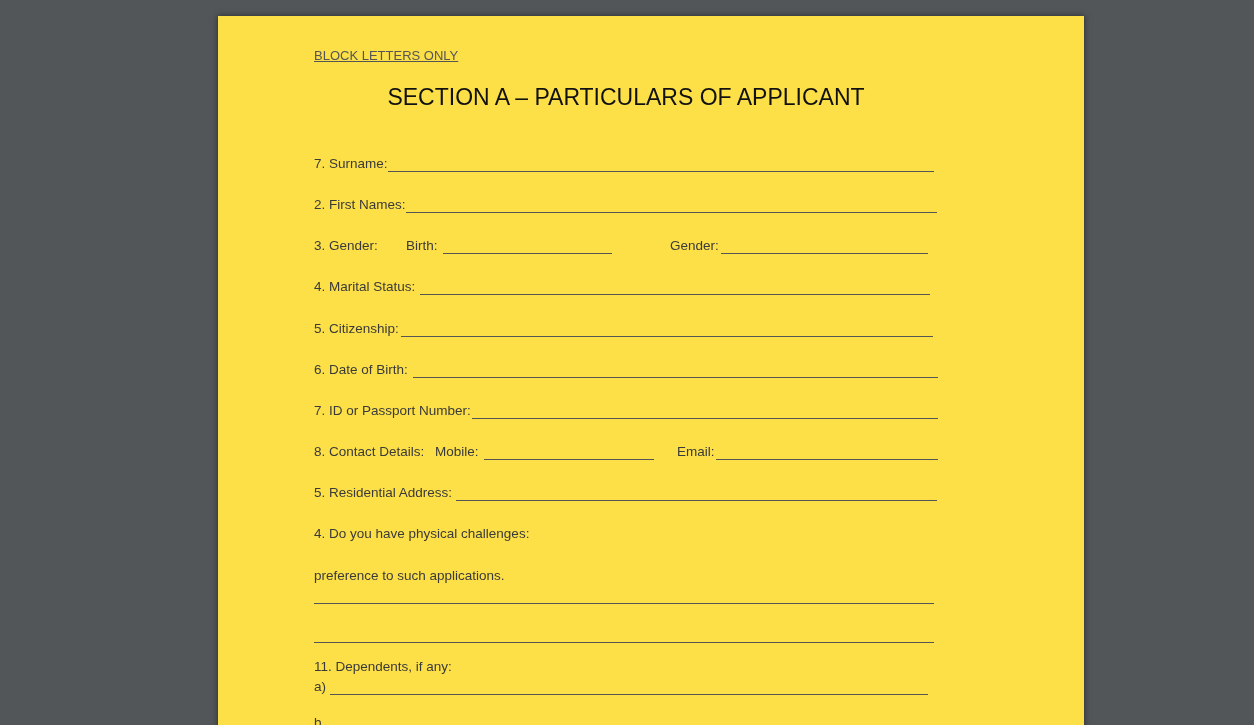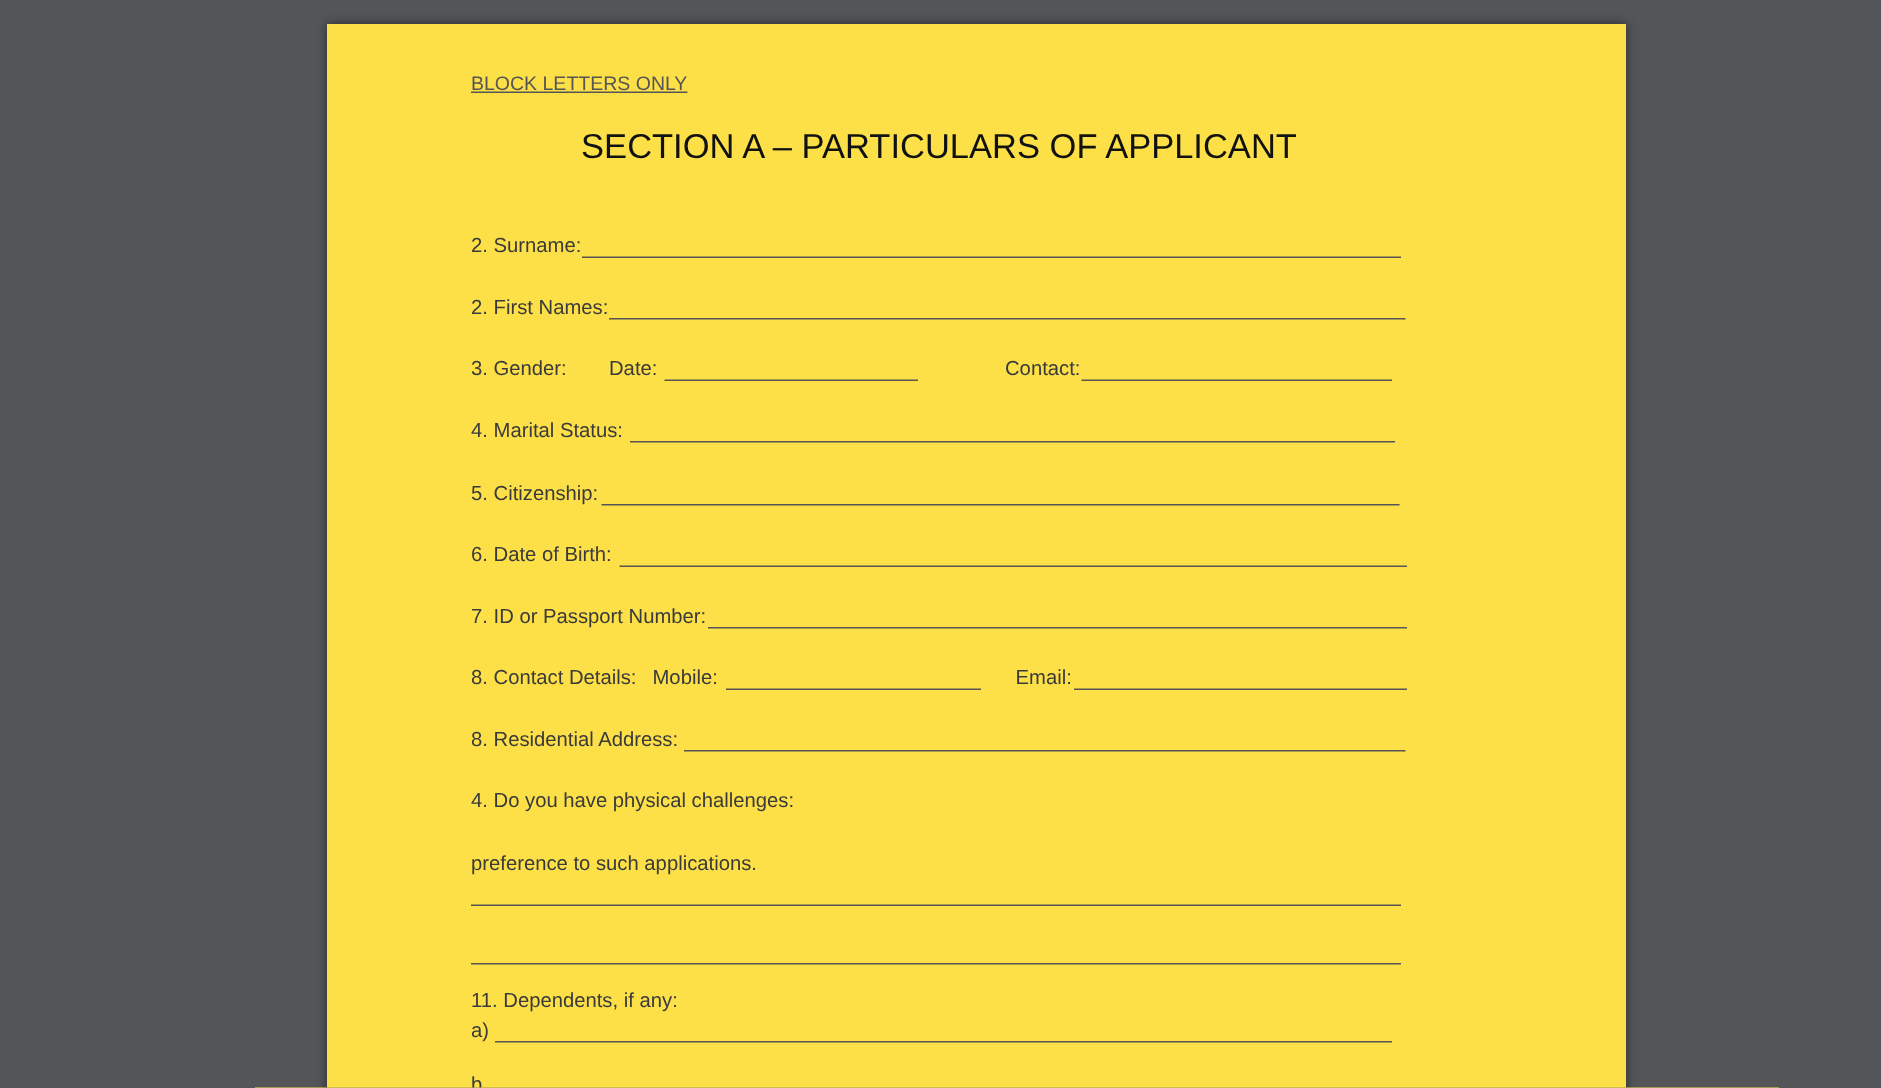--- a/index.html
+++ b/index.html
@@ -19,51 +19,51 @@
   .title { left:0; width:816px; text-align:center; top:70px; font-size:23px; color:#111; line-height:22px; }
   .line { position:absolute; height:0; border-bottom:1px solid #555; }
 </style>
 </head>
 <body>
 
 <div class="page">
   <div class="t block">BLOCK LETTERS ONLY</div>
   <div class="t title">SECTION A – PARTICULARS OF APPLICANT</div>
 
-  <div class="t" style="left:96px;top:140px">2. Surname:</div>
+  <div class="t" style="left:96px;top:140px">7. Surname:</div>
   <div class="line" style="left:170px;top:155px;width:546px"></div>
 
   <div class="t" style="left:96px;top:181px">2. First Names:</div>
   <div class="line" style="left:188px;top:196px;width:531px"></div>
 
   <div class="t" style="left:96px;top:222px">3. Gender:</div>
-  <div class="t" style="left:188px;top:222px">Date:</div>
+  <div class="t" style="left:188px;top:222px">Birth:</div>
   <div class="line" style="left:225px;top:237px;width:169px"></div>
-  <div class="t" style="left:452px;top:222px">Contact:</div>
+  <div class="t" style="left:452px;top:222px">Gender:</div>
   <div class="line" style="left:503px;top:237px;width:207px"></div>
 
   <div class="t" style="left:96px;top:263px">4. Marital Status:</div>
   <div class="line" style="left:202px;top:278px;width:510px"></div>
 
   <div class="t" style="left:96px;top:305px">5. Citizenship:</div>
   <div class="line" style="left:183px;top:320px;width:532px"></div>
 
   <div class="t" style="left:96px;top:346px">6. Date of Birth:</div>
   <div class="line" style="left:195px;top:361px;width:525px"></div>
 
   <div class="t" style="left:96px;top:387px">7. ID or Passport Number:</div>
   <div class="line" style="left:254px;top:402px;width:466px"></div>
 
   <div class="t" style="left:96px;top:428px">8. Contact Details:</div>
   <div class="t" style="left:217px;top:428px">Mobile:</div>
   <div class="line" style="left:266px;top:443px;width:170px"></div>
   <div class="t" style="left:459px;top:428px">Email:</div>
   <div class="line" style="left:498px;top:443px;width:222px"></div>
 
-  <div class="t" style="left:96px;top:469px">8. Residential Address:</div>
+  <div class="t" style="left:96px;top:469px">5. Residential Address:</div>
   <div class="line" style="left:238px;top:484px;width:481px"></div>
 
   <div class="t" style="left:96px;top:510px">4.  Do you have physical challenges:</div>
   <div class="t" style="left:96px;top:552px">preference to such applications.</div>
   <div class="line" style="left:96px;top:587px;width:620px"></div>
   <div class="line" style="left:96px;top:626px;width:620px"></div>
 
   <div class="t" style="left:96px;top:643px">11. Dependents, if any:</div>
   <div class="t" style="left:96px;top:663px">a)</div>
   <div class="line" style="left:112px;top:678px;width:598px"></div>

